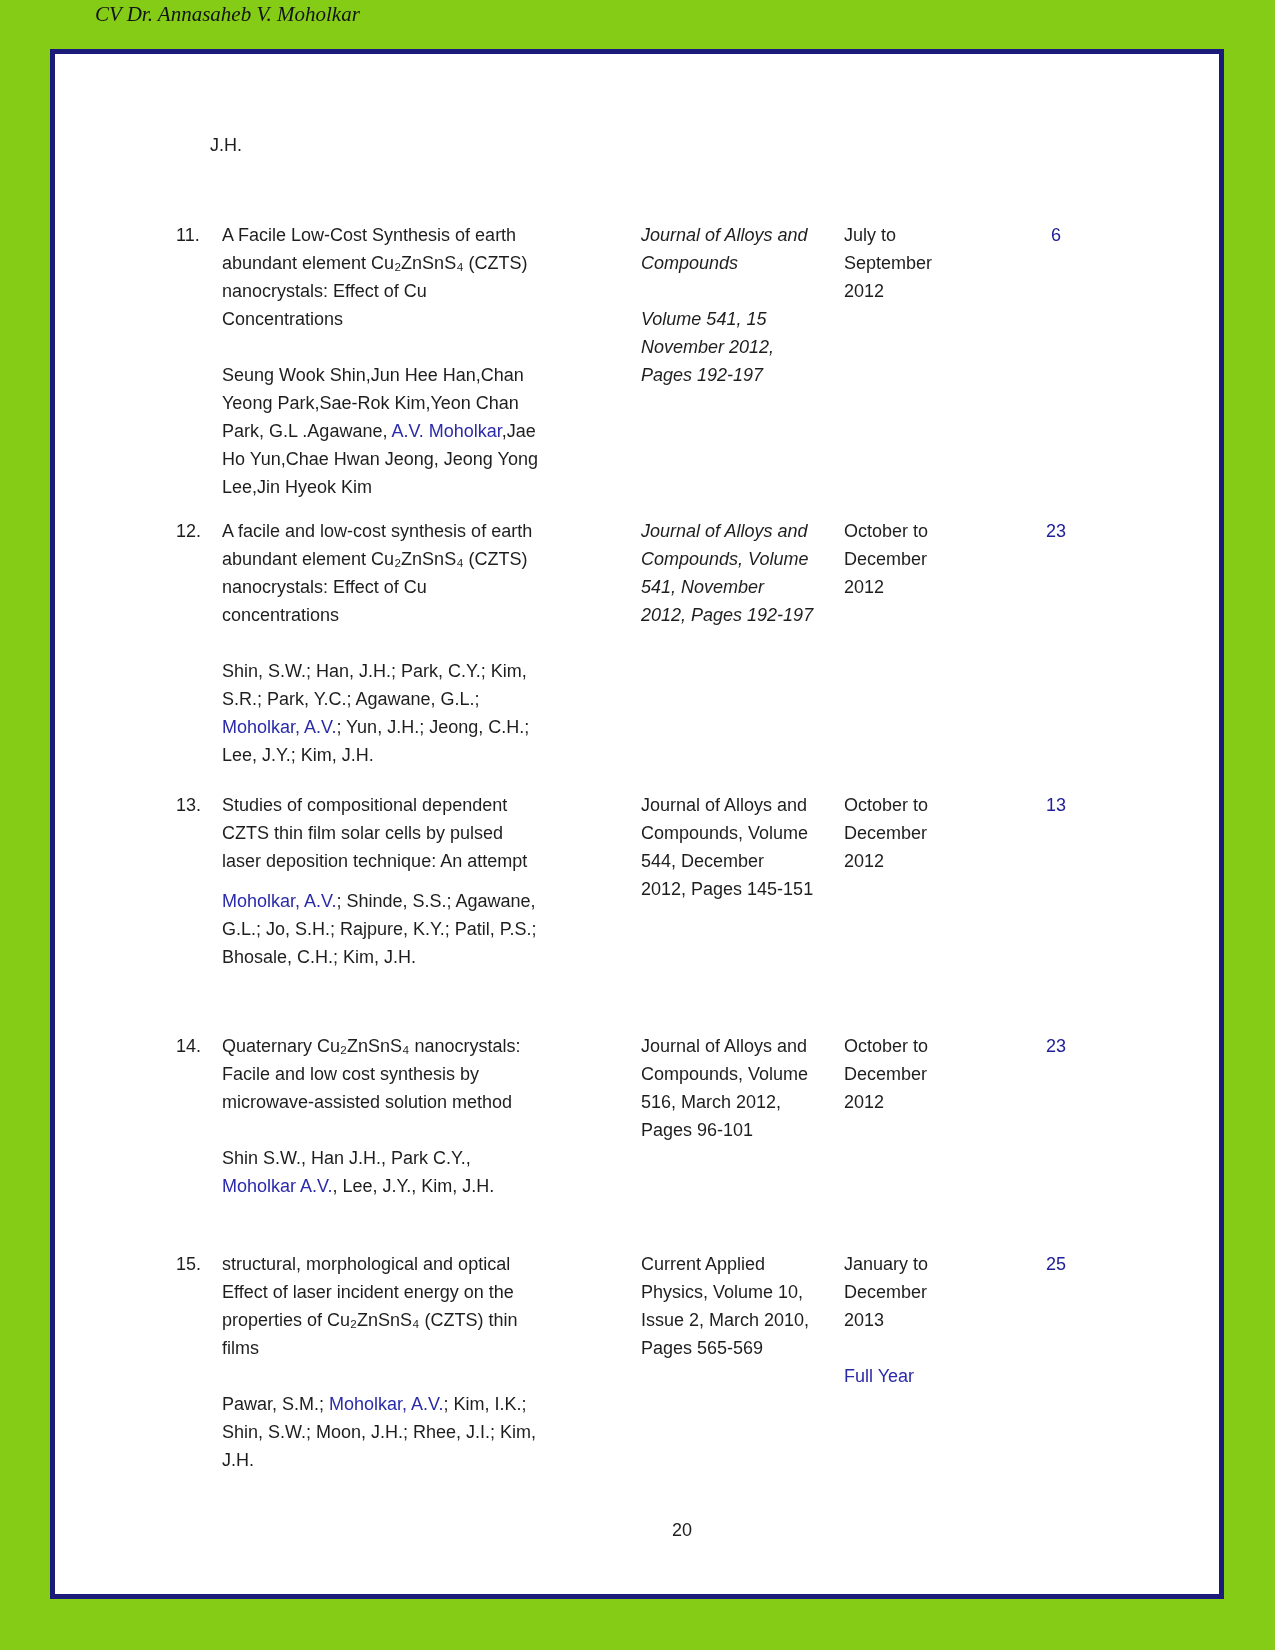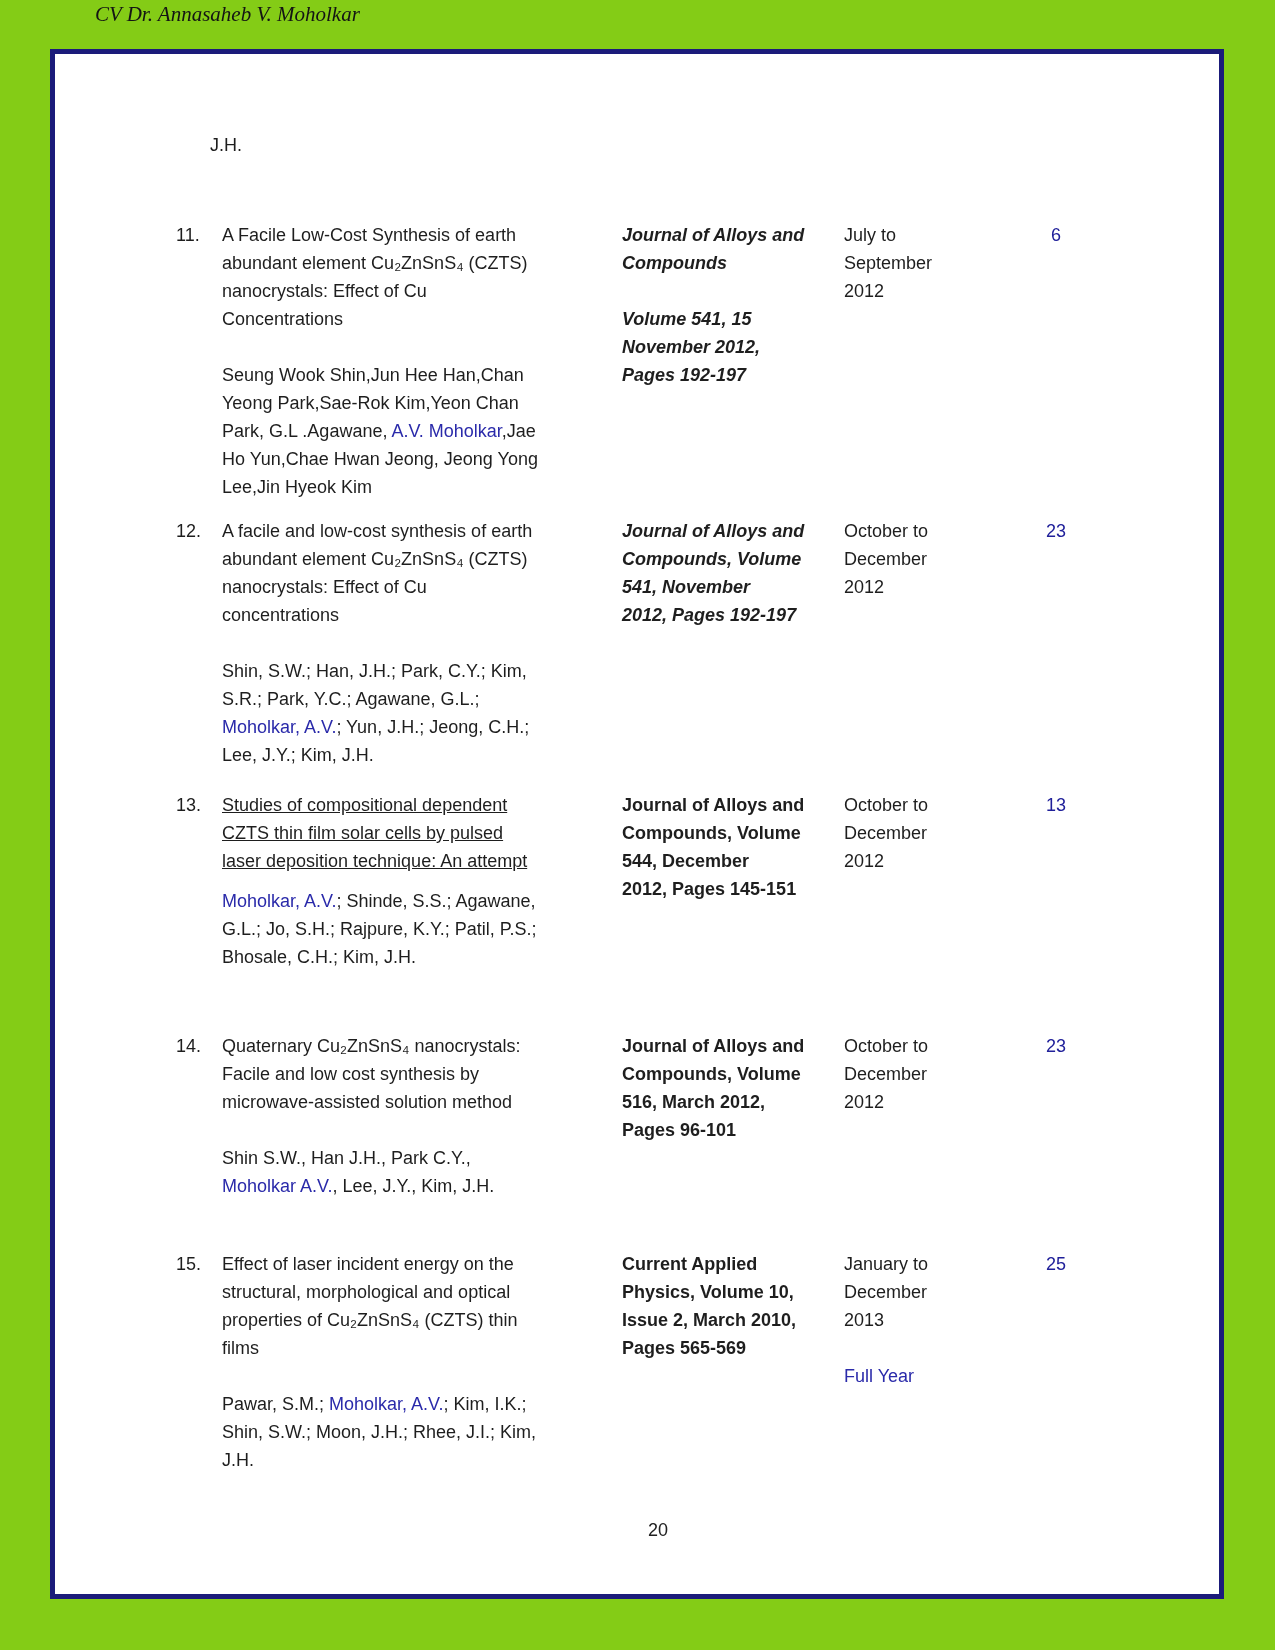--- a/index.html
+++ b/index.html
@@ -45,32 +45,32 @@
   .entry {
     position: absolute;
     left: 0;
     width: 1275px;
     font-size: 18px;
     line-height: 28px;
   }
   .col { position: absolute; top: 0; }
   .col-num     { left: 176px; width: 46px; }
   .col-main    { left: 222px; width: 372px; }
-  .col-journal { left: 622px; width: 195px; font-weight: bold; }
+  .col-journal { left: 641px; width: 195px; }
   .col-period  { left: 844px; width: 145px; }
   .col-count   { left: 1000px; width: 112px; text-align: center; color: var(--count, #20209a); }
   .ln { height: 28px; white-space: nowrap; }
   .authors { margin-top: 28px; }
   .authors.tight { margin-top: 12px; }
   .col-journal.italic { font-style: italic; }
-  .title.underline span { text-decoration: underline; }
+  .title.underline span { }
   .lnk { color: var(--link, #2a2aaa); }
   .page-number {
     position: absolute;
-    left: 634px;
+    left: 658px;
     top: 1516px;
     width: 48px;
     text-align: center;
     font-size: 18px;
     line-height: 28px;
     color: #202020;
   }
 </style>
 </head>
 <body>
@@ -194,22 +194,22 @@
           <div class="ln"><span>October to</span></div>
           <div class="ln"><span>December</span></div>
           <div class="ln"><span>2012</span></div>
         </div>
         <div class="col col-count">23</div>
       </div>
       <div class="entry" style="top: 1250px;">
         <div class="col col-num">15.</div>
         <div class="col col-main">
           <div class="title">
+            <div class="ln"><span>structural, morphological and optical</span></div>
             <div class="ln"><span>Effect of laser incident energy on the</span></div>
-            <div class="ln"><span>structural, morphological and optical</span></div>
             <div class="ln"><span>properties of Cu₂ZnSnS₄ (CZTS) thin</span></div>
             <div class="ln"><span>films</span></div>
           </div>
           <div class="authors">
             <div class="ln"><span>Pawar, S.M.; </span><span class="lnk">Moholkar, A.V.</span><span>; Kim, I.K.;</span></div>
             <div class="ln"><span>Shin, S.W.; Moon, J.H.; Rhee, J.I.; Kim,</span></div>
             <div class="ln"><span>J.H.</span></div>
           </div>
         </div>
         <div class="col col-journal">

